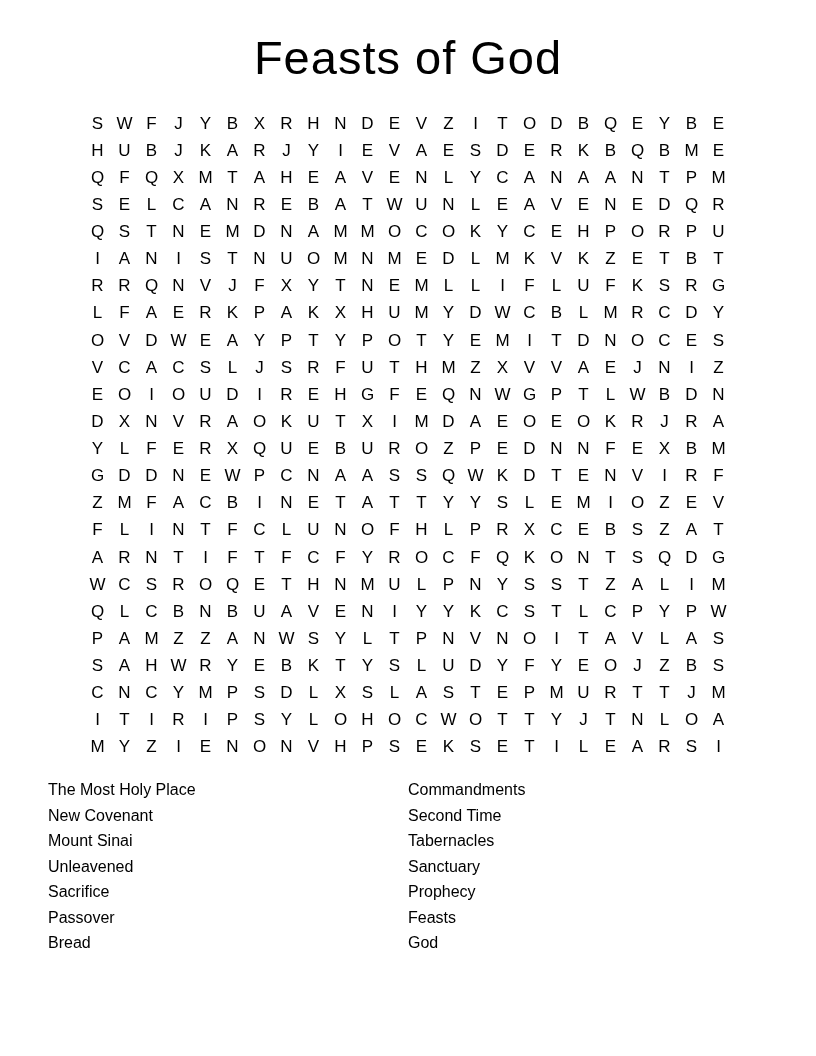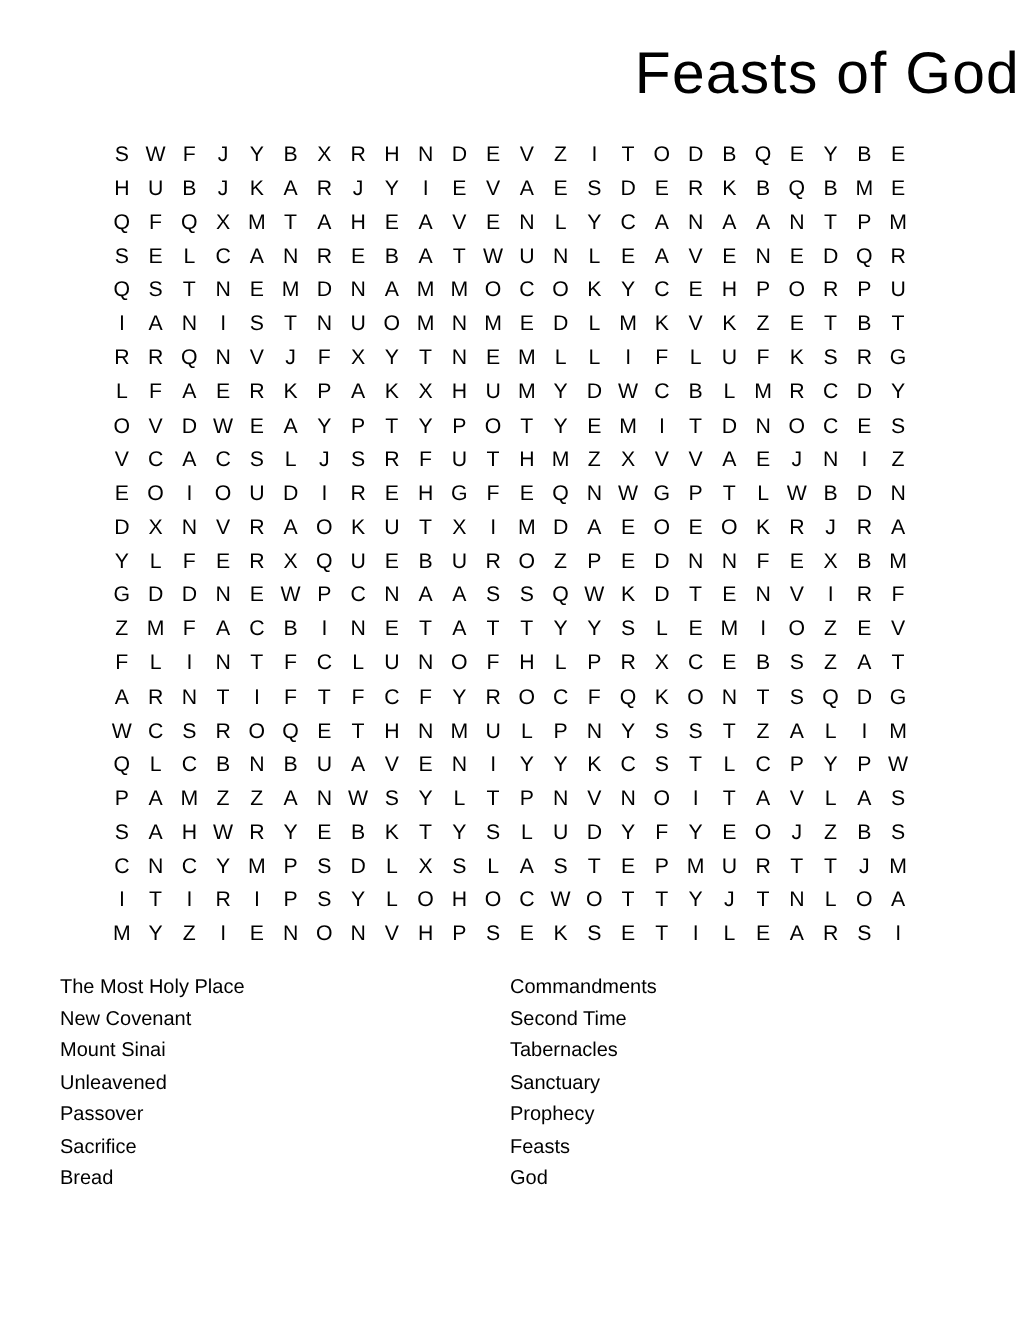--- a/index.html
+++ b/index.html
@@ -13,21 +13,21 @@
     position: relative;
     font-family: "Liberation Sans", sans-serif;
     color: #000000;
     overflow: hidden;
   }
   .page-title {
     position: absolute;
     top: 30px;
     left: 0;
     width: 816px;
-    text-align: right;
+    text-align: center;
     font-size: 47px;
     font-weight: normal;
     letter-spacing: 1px;
     margin: 0;
     color: #000000;
   }
   .letter-grid {
     position: absolute;
     top: 110px;
     left: 84px;
@@ -650,22 +650,22 @@
     <div class="grid-cell">S</div>
     <div class="grid-cell">I</div>
   </div>
 
 <div class="word-list">
   <div class="word-column word-column-1">
       <div class="word-item">The Most Holy Place</div>
       <div class="word-item">New Covenant</div>
       <div class="word-item">Mount Sinai</div>
       <div class="word-item">Unleavened</div>
+      <div class="word-item">Sacrifice</div>
       <div class="word-item">Passover</div>
-      <div class="word-item">Sacrifice</div>
       <div class="word-item">Bread</div>
     </div>
   <div class="word-column word-column-3">
       <div class="word-item">Commandments</div>
       <div class="word-item">Second Time</div>
       <div class="word-item">Tabernacles</div>
       <div class="word-item">Sanctuary</div>
       <div class="word-item">Prophecy</div>
       <div class="word-item">Feasts</div>
       <div class="word-item">God</div>

